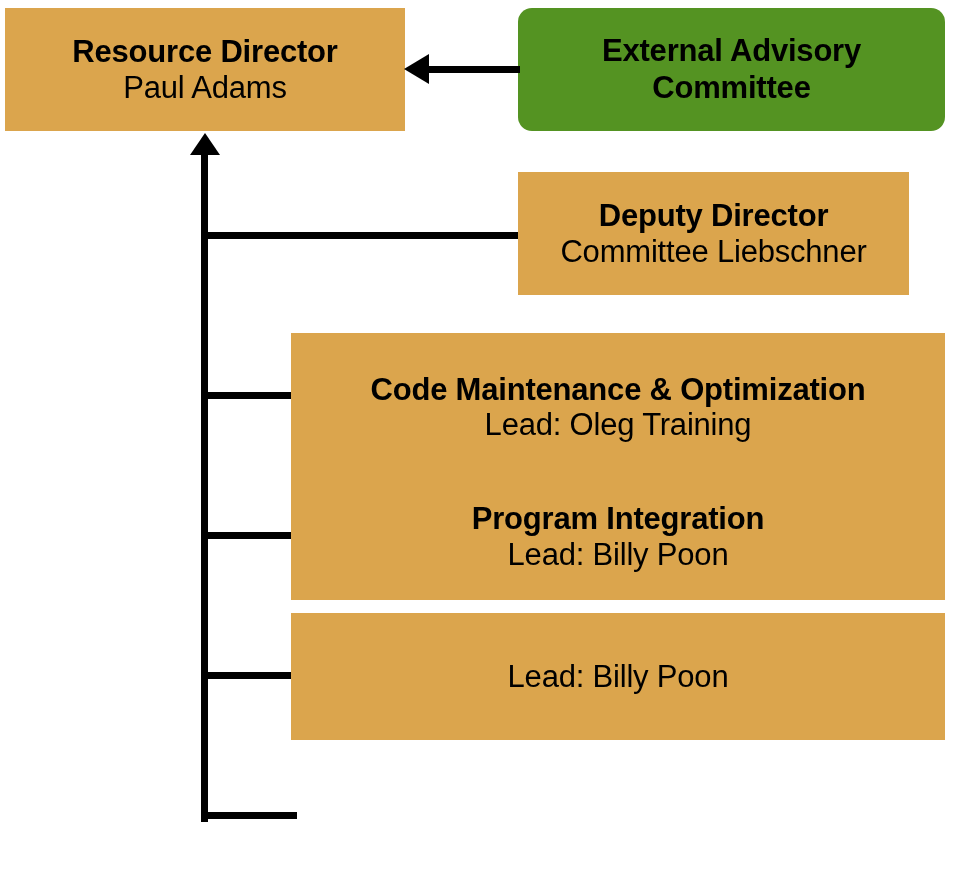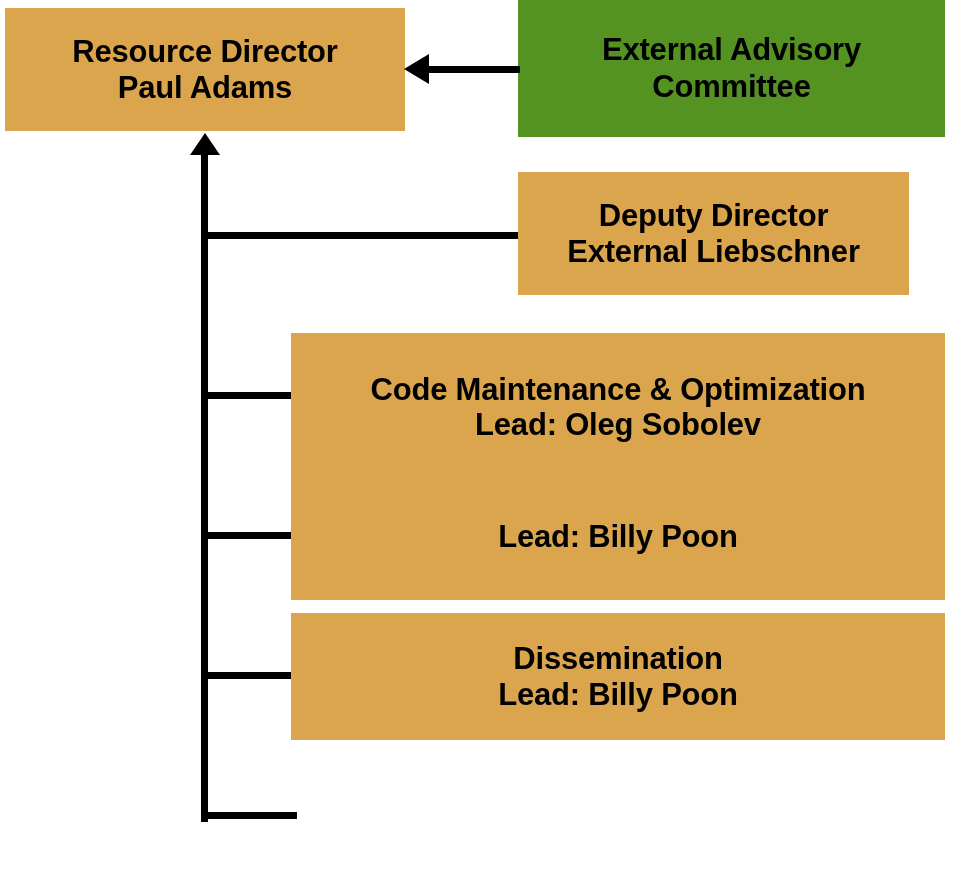--- a/index.html
+++ b/index.html
@@ -37,21 +37,21 @@
   .node.tan   { background: #dba54d; }
   .node.green { background: #549322; }
 
   .node-title {
     font-weight: bold;
     font-size: 31px;
     letter-spacing: -0.2px;
     white-space: nowrap;
   }
   .node-sub {
-    font-weight: bold;
+    font-weight: normal;
     font-size: 31px;
     letter-spacing: -0.2px;
     white-space: nowrap;
     margin-top: 0;
   }
   .node.green .node-title {
     font-size: 31px;
     white-space: normal;
     line-height: 1.18;
   }
@@ -87,48 +87,48 @@
 </head>
 <body>
 
 <div id="org-chart">
 
   <div class="node tan" style="left:5px; top:8px; width:400px; height:123px;">
     <div class="node-title">Resource Director</div>
     <div class="node-sub">Paul Adams</div>
   </div>
 
-  <div class="node green" style="left:518px; top:0; width:427px; height:137px;">
+  <div class="node green" style="left:518px; top:8px; width:427px; height:123px;border-radius:14px;">
     <div class="node-title">External Advisory Committee</div>
   </div>
 
   <div class="line-h" style="left:428px; top:66px; width:92px;"></div>
   <div class="arrow-left" style="left:404px; top:54px;"></div>
 
   <div class="arrow-up" style="left:190px; top:133px;"></div>
   <div class="line-v" style="left:201px; top:152px; height:670px;"></div>
 
   <div class="line-h" style="left:201px; top:232px; width:320px;"></div>
   <div class="node tan" style="left:518px; top:172px; width:391px; height:123px;">
     <div class="node-title">Deputy Director</div>
-    <div class="node-sub">External Liebschner</div>
+    <div class="node-sub">Committee Liebschner</div>
   </div>
 
   <div class="line-h" style="left:201px; top:392px; width:96px;"></div>
   <div class="node tan" style="left:291px; top:333px; width:654px; height:148px;">
     <div class="node-title">Code Maintenance &amp; Optimization</div>
-    <div class="node-sub">Lead: Oleg Sobolev</div>
+    <div class="node-sub">Lead: Oleg Training</div>
   </div>
 
   <div class="line-h" style="left:201px; top:532px; width:96px;"></div>
   <div class="node tan" style="left:291px; top:473px; width:654px; height:127px;">
+    <div class="node-title">Program Integration</div>
     <div class="node-sub">Lead: Billy Poon</div>
   </div>
 
   <div class="line-h" style="left:201px; top:672px; width:96px;"></div>
   <div class="node tan" style="left:291px; top:613px; width:654px; height:127px;">
-    <div class="node-title">Dissemination</div>
     <div class="node-sub">Lead: Billy Poon</div>
   </div>
 
   <div class="line-h" style="left:201px; top:812px; width:96px;"></div>
 
 </div>
 
 </body></html>

